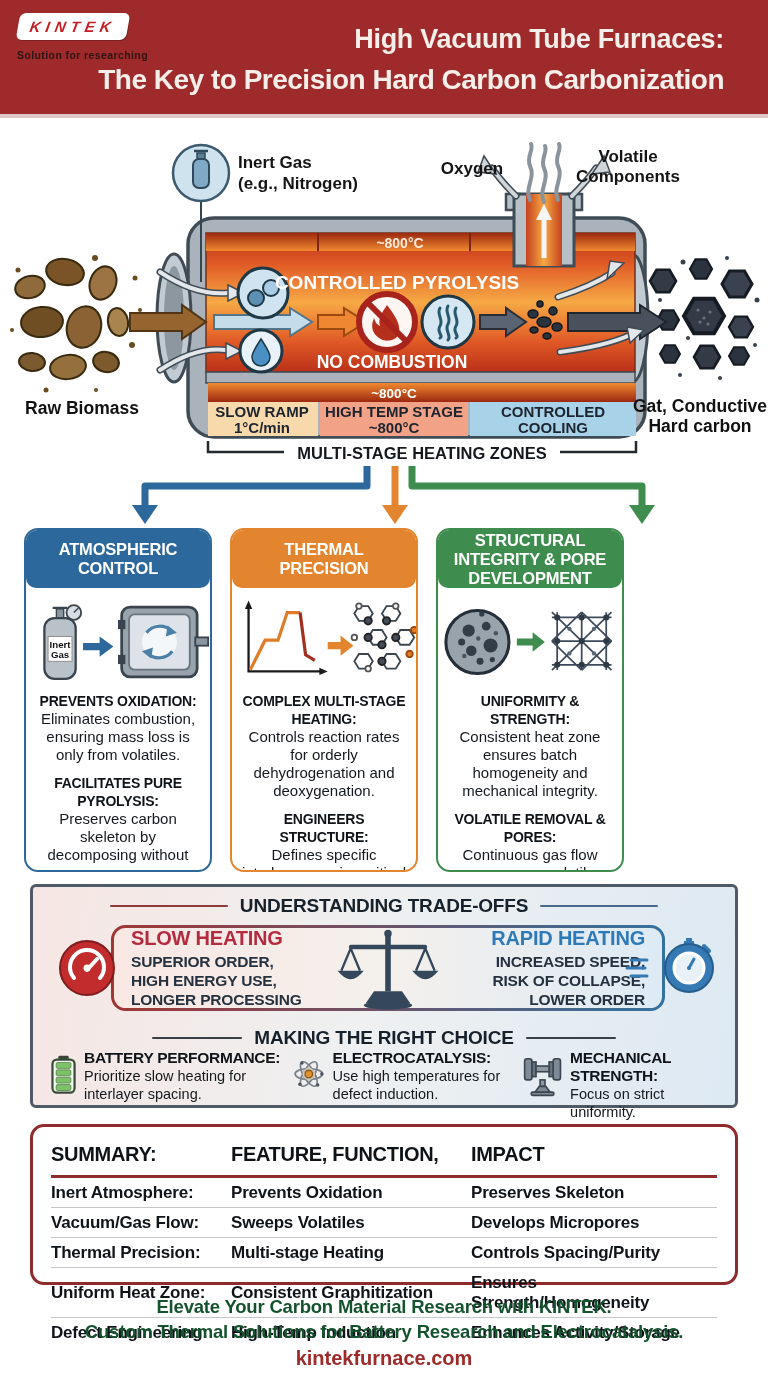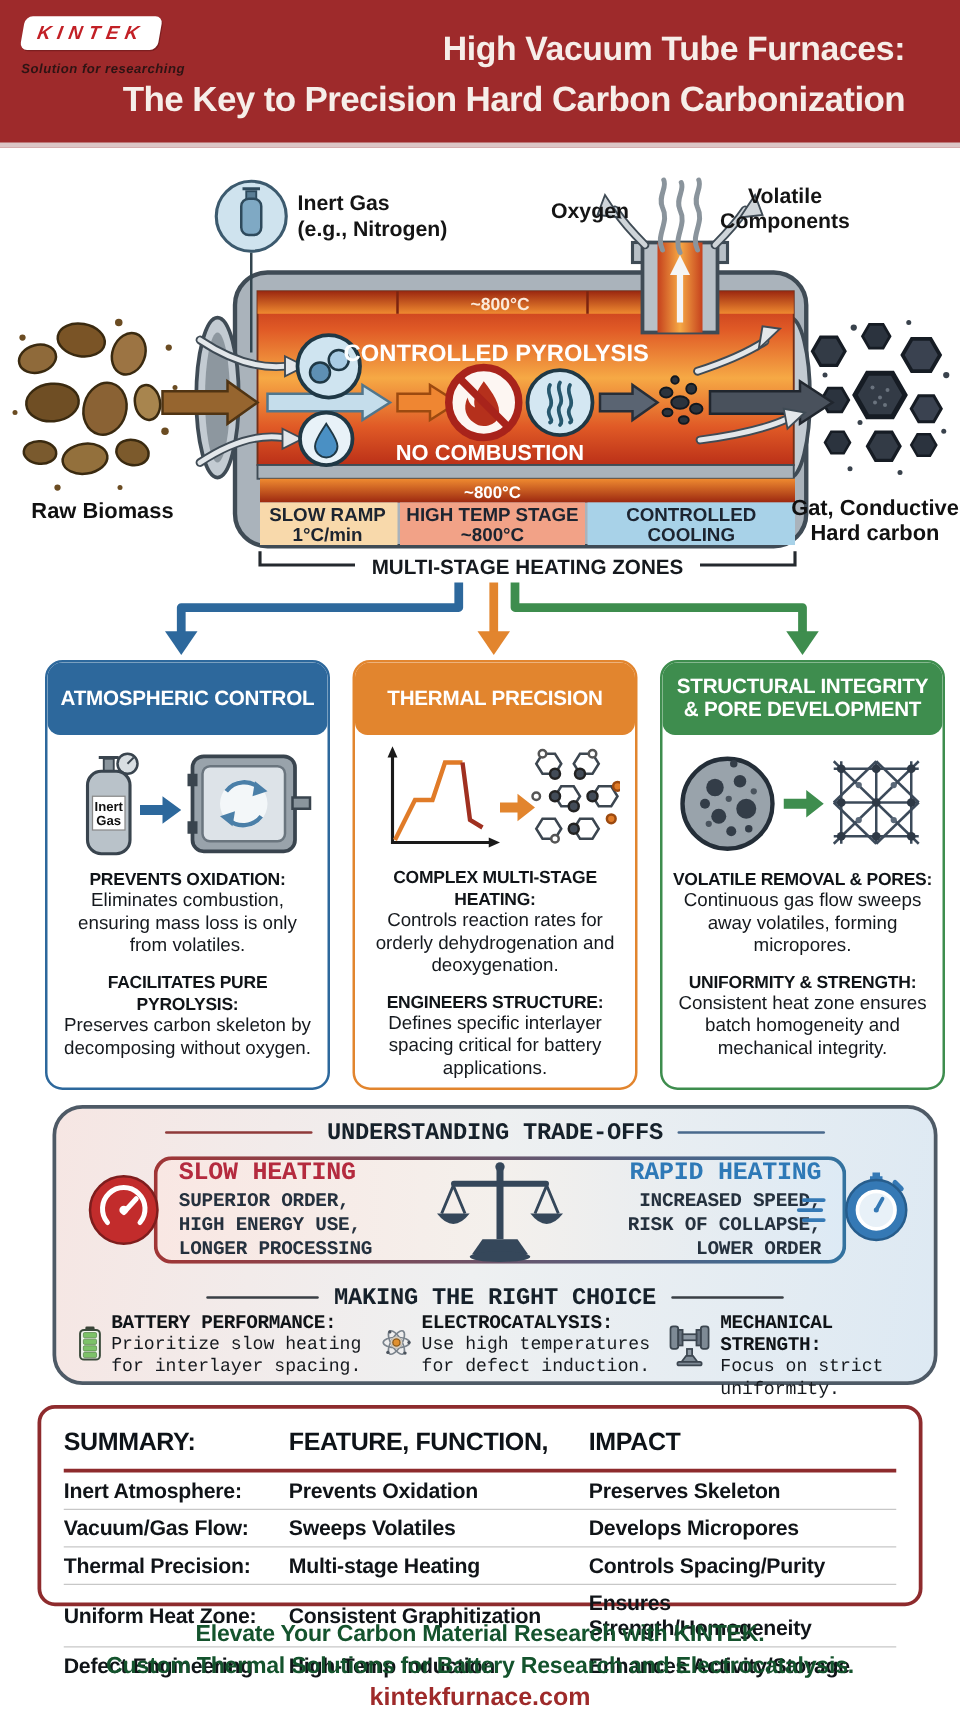--- a/index.html
+++ b/index.html
@@ -8,51 +8,51 @@
           font-family:"Liberation Sans", sans-serif; margin:0 auto; }
   svg text { font-family:"Liberation Sans", sans-serif; }
 
   
   .hdr { position:absolute; left:0; top:0; width:768px; height:118px;
          background:#9e2a2b; border-bottom:4px solid #dcc6c6; }
   .logo-box { position:absolute; left:18px; top:13px; background:#fff; border-radius:6px;
               padding:5px 12px 4px 12px; transform:skewX(-10deg); box-shadow:1px 1px 0 #7c1f20; }
   .logo-text { color:#c22026; font-weight:800; font-style:italic; font-size:15px; letter-spacing:5px; }
   .logo-tag { position:absolute; left:17px; top:49px; color:#2e1414; font-weight:700;
-              font-style:italic; font-size:10.5px; letter-spacing:0.4px; }
+              font-size:10.5px; letter-spacing:0.4px; }
   .hdr-title { position:absolute; left:0; width:724px; text-align:right; color:#f6eee9; font-weight:800; }
   .hdr-t1 { top:24px; font-size:27px; letter-spacing:-0.3px; }
   .hdr-t2 { top:64px; font-size:28px; letter-spacing:-0.5px; }
 
   
   .diagram { position:absolute; left:0; top:118px; width:768px; height:410px; }
 
   
-  .cards { position:absolute; left:36px; top:528px; width:720px; height:344px;
+  .cards { position:absolute; left:24px; top:528px; width:600px; height:344px;
            display:flex; gap:18px; }
   .card { flex:1 1 0; background:#fff; border:2.5px solid; border-radius:14px;
           display:flex; flex-direction:column; overflow:hidden; }
   .card-hd { min-height:58px; display:flex; align-items:center; justify-content:center;
              color:#fff; font-weight:800; font-size:16.5px; text-align:center;
              padding:4px 8px; letter-spacing:-0.2px; line-height:19px;
              border-bottom-left-radius:10px; border-bottom-right-radius:10px; }
   .card.c-blue  { border-color:#2d689c; } .card.c-blue  .card-hd { background:#2d689c; }
   .card.c-orange{ border-color:#e2852e; } .card.c-orange.card .card-hd { background:#e2852e; }
   .card.c-orange .card-hd { background:#e2852e; }
   .card.c-green { border-color:#3e8d4e; } .card.c-green .card-hd { background:#3e8d4e; }
   .card-icon { height:104px; display:flex; align-items:center; justify-content:center; padding-top:6px; }
   .card-body { padding:2px 8px 8px 8px; text-align:center; }
   .pt { margin-bottom:10px; }
   .pt-h { font-size:14px; font-weight:800; color:#101418; line-height:18px; letter-spacing:-0.2px; }
   .pt-b { font-size:15px; font-weight:400; color:#15191e; line-height:18px; }
 
   
-  .tbox { position:absolute; left:42px; top:884px; width:708px; height:224px;
-          border:3px solid #4e5a66; border-radius:24px;
-          background:linear-gradient(100deg,#f6e6e3 0%, #eef0f1 48%, #dde9f3 100%);font-family:Liberation Mono, monospace; }
+  .tbox { position:absolute; left:30px; top:884px; width:708px; height:224px;
+          border:3px solid #4e5a66; border-radius:6px;
+          background:linear-gradient(100deg,#f6e6e3 0%, #eef0f1 48%, #dde9f3 100%); }
   .sec-title { position:absolute; left:0; width:100%; display:flex; align-items:center;
                justify-content:center; gap:12px; }
   .sec-title .tx { font-size:19px; font-weight:800; color:#16212b; letter-spacing:-0.2px; white-space:nowrap; }
   .sec-title .ln { height:2.5px; width:118px; border-radius:2px; }
   .t-top { top:8px; } .t-top .ln-l{ background:#8f3a3a; } .t-top .ln-r{ background:#49698c; }
   .t-mid { top:140px; } .t-mid .ln{ background:#3a3f45; width:90px; }
   .panel-wrap { position:absolute; left:78px; top:38px; width:554px; height:86px; }
   .panel-bg { position:absolute; left:0; top:0; }
   .panel-fl { position:relative; width:100%; height:100%; display:flex; align-items:center; }
   .p-left  { flex:1 1 0; padding-left:20px; }
@@ -471,26 +471,26 @@
               <circle cx="150" cy="33" r="2.5"></circle>
                 <circle cx="178" cy="33" r="2.5"></circle>
               <circle cx="150" cy="61" r="2.5"></circle>
                 <circle cx="178" cy="61" r="2.5"></circle>
             </g>
           </g>
         </svg>
       </div>
       <div class="card-body">
         <div class="pt">
+            <div class="pt-h">UNIFORMITY &amp; STRENGTH:</div>
+          <div class="pt-b">Consistent heat zone ensures batch homogeneity and mechanical integrity.</div>
+          </div>
+        <div class="pt">
             <div class="pt-h">VOLATILE REMOVAL &amp; PORES:</div>
           <div class="pt-b">Continuous gas flow sweeps away volatiles, forming micropores.</div>
-          </div>
-        <div class="pt">
-            <div class="pt-h">UNIFORMITY &amp; STRENGTH:</div>
-          <div class="pt-b">Consistent heat zone ensures batch homogeneity and mechanical integrity.</div>
           </div>
       </div>
     </div>
   </div>
 
   <div class="tbox">
     <div class="sec-title t-top">
       <div class="ln ln-l"></div>
       <div class="tx">UNDERSTANDING TRADE-OFFS</div>
       <div class="ln ln-r"></div>

